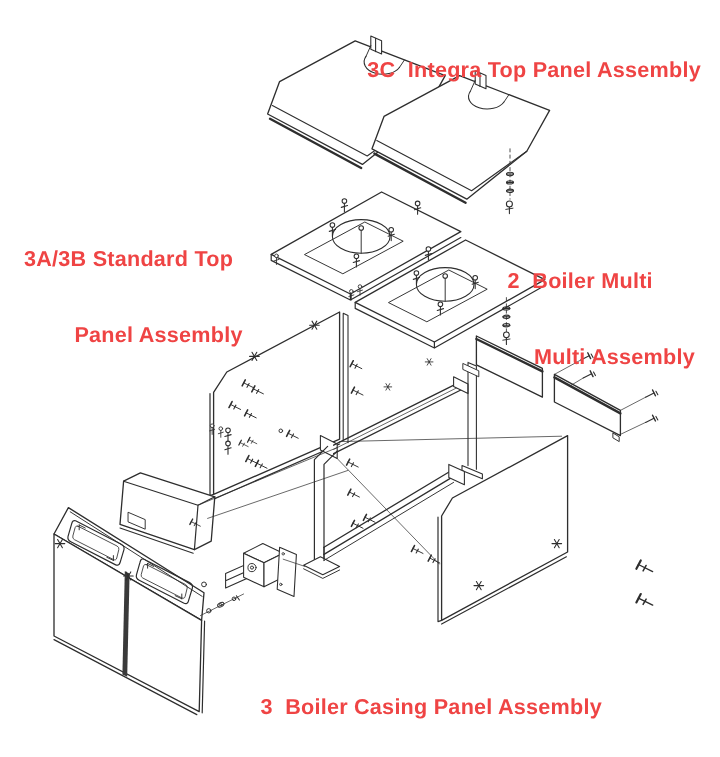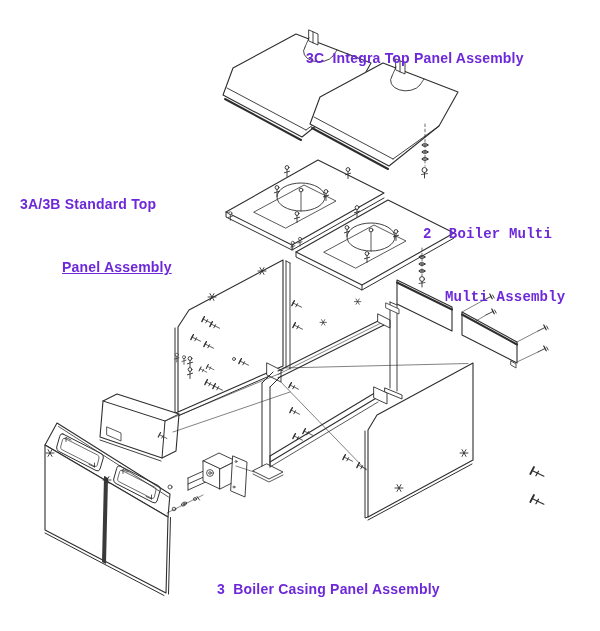--- a/index.html
+++ b/index.html
@@ -1,19 +1,19 @@
 <!DOCTYPE html>
 <html><head>
 <meta charset="utf-8">
 <style>
   html,body{margin:0;padding:0;background:#ffffff;}
   #stage{position:relative;width:600px;height:631px;background:#fff;overflow:hidden;
          font-family:"Liberation Sans",sans-serif;}
   #art{position:absolute;left:0;top:0;}
-  .lbl{position:absolute;font-weight:bold;color:#6d28d9;font-size:14px;line-height:21px;
+  .lbl{position:absolute;font-weight:bold;color:#ef4444;font-size:18px;line-height:21px;
        white-space:pre;letter-spacing:.2px;}
   .lbl span{display:block;}
   svg path, svg line, svg ellipse, svg circle, svg polyline{vector-effect:none;}
 </style>
 </head>
 <body>
 
 <div id="stage">
 
 <svg id="art" width="600" height="631" viewBox="0 0 600 631" fill="none" stroke="#2e2e2e" stroke-width="1.1" stroke-linecap="round" stroke-linejoin="round">
@@ -274,26 +274,26 @@
       <circle cx="195" cy="499" r="1.5" stroke-width=".8"></circle>
       <line x1="197" y1="496.5" x2="199.5" y2="500" stroke-width=".9"></line>
     </g>
   </g>
 </svg>
 
   <div class="lbl" style="left:306px;top:6px;">
     <span>3C  Integra Top Panel Assembly</span>
   </div>
 
-  <div class="lbl" style="left:20px;top:152px;">
+  <div class="lbl" style="left:20px;top:164px;">
     <span>3A/3B Standard Top</span>
-    <span style="margin-left:42px;text-decoration:underline;">Panel Assembly</span>
-  </div>
-
-  <div class="lbl" style="left:423px;top:182px;font-family:Liberation Mono, monospace;">
+    <span style="margin-left:42px;">Panel Assembly</span>
+  </div>
+
+  <div class="lbl" style="left:423px;top:182px;">
     <span>2  Boiler Multi</span>
     <span style="margin-left:22px;">Multi Assembly</span>
   </div>
 
   <div class="lbl" style="left:217px;top:537px;">
     <span>3  Boiler Casing Panel Assembly</span>
   </div>
 
   <div class="lbl" style="left:43px;top:599px;">
     

